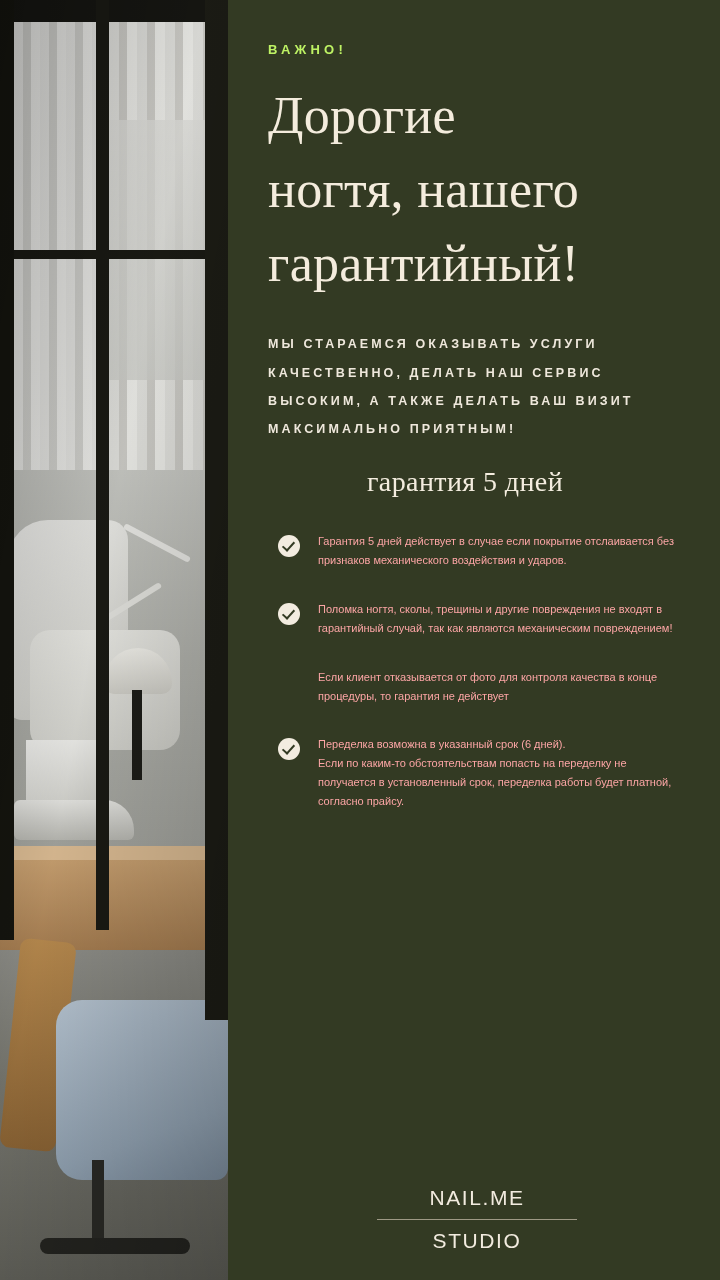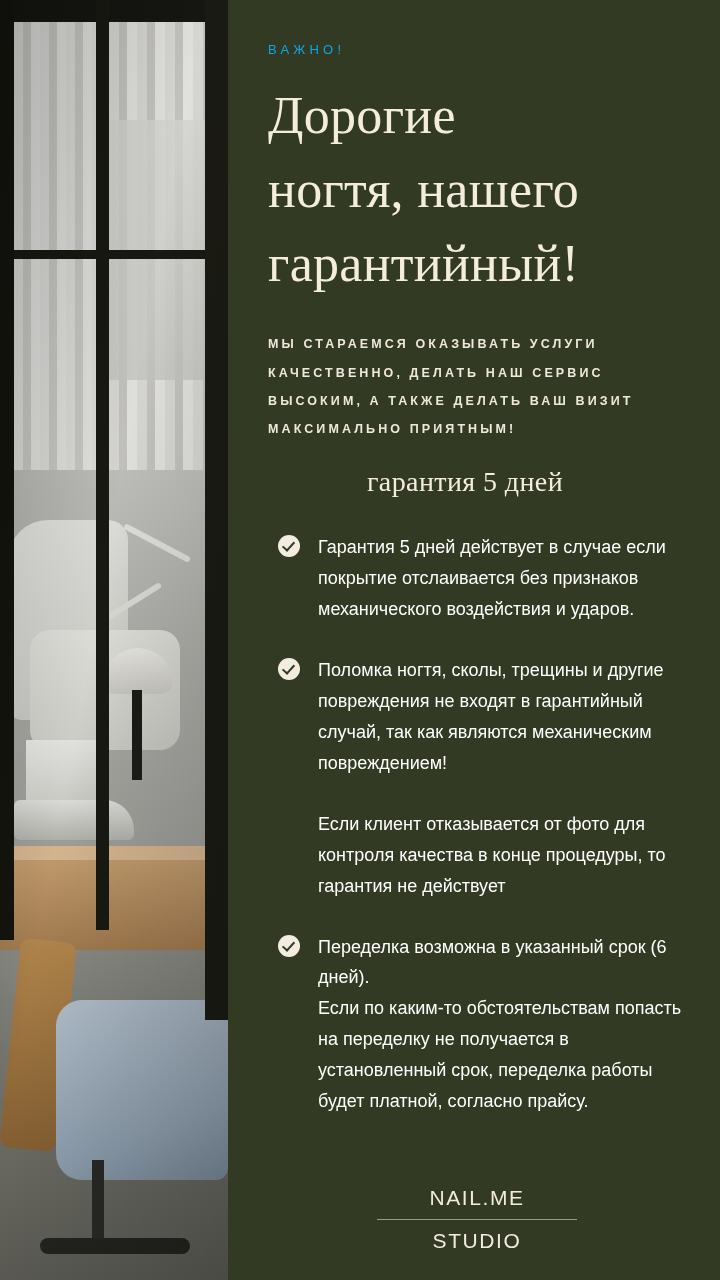--- a/index.html
+++ b/index.html
@@ -157,22 +157,22 @@
   .content {
     position: relative;
     flex: 1 1 auto;
     padding: 0 34px 0 40px;
     color: #f3ece0;
   }
   .kicker {
     margin-top: 42px;
     font-size: 13px;
     letter-spacing: 4.2px;
-    font-weight: 400;
-    color: #0ea5e9;
+    font-weight: 700;
+    color: #bef264;
     text-transform: uppercase;
   }
   .headline {
     margin-top: 22px;
     font-family: "Liberation Serif", serif;
     font-size: 52px;
     line-height: 1.42;
     font-weight: 400;
     color: #f4ecdd;
     letter-spacing: .3px;
@@ -218,23 +218,23 @@
     content: "";
     position: absolute;
     left: 7px; top: 4px;
     width: 5px; height: 10px;
     border: solid #333a23;
     border-width: 0 2.4px 2.4px 0;
     transform: rotate(42deg);
   }
   .check.hidden { visibility: hidden; }
   .item-text {
-    font-size: 18px;
+    font-size: 11px;
     line-height: 1.72;
-    color: #ffffff;
+    color: #fca5a5;
     max-width: 372px;
   }
   .footer {
     position: absolute;
     left: 40px;
     right: 34px;
     bottom: 18px;
     text-align: center;
   }
   .brand-line {

